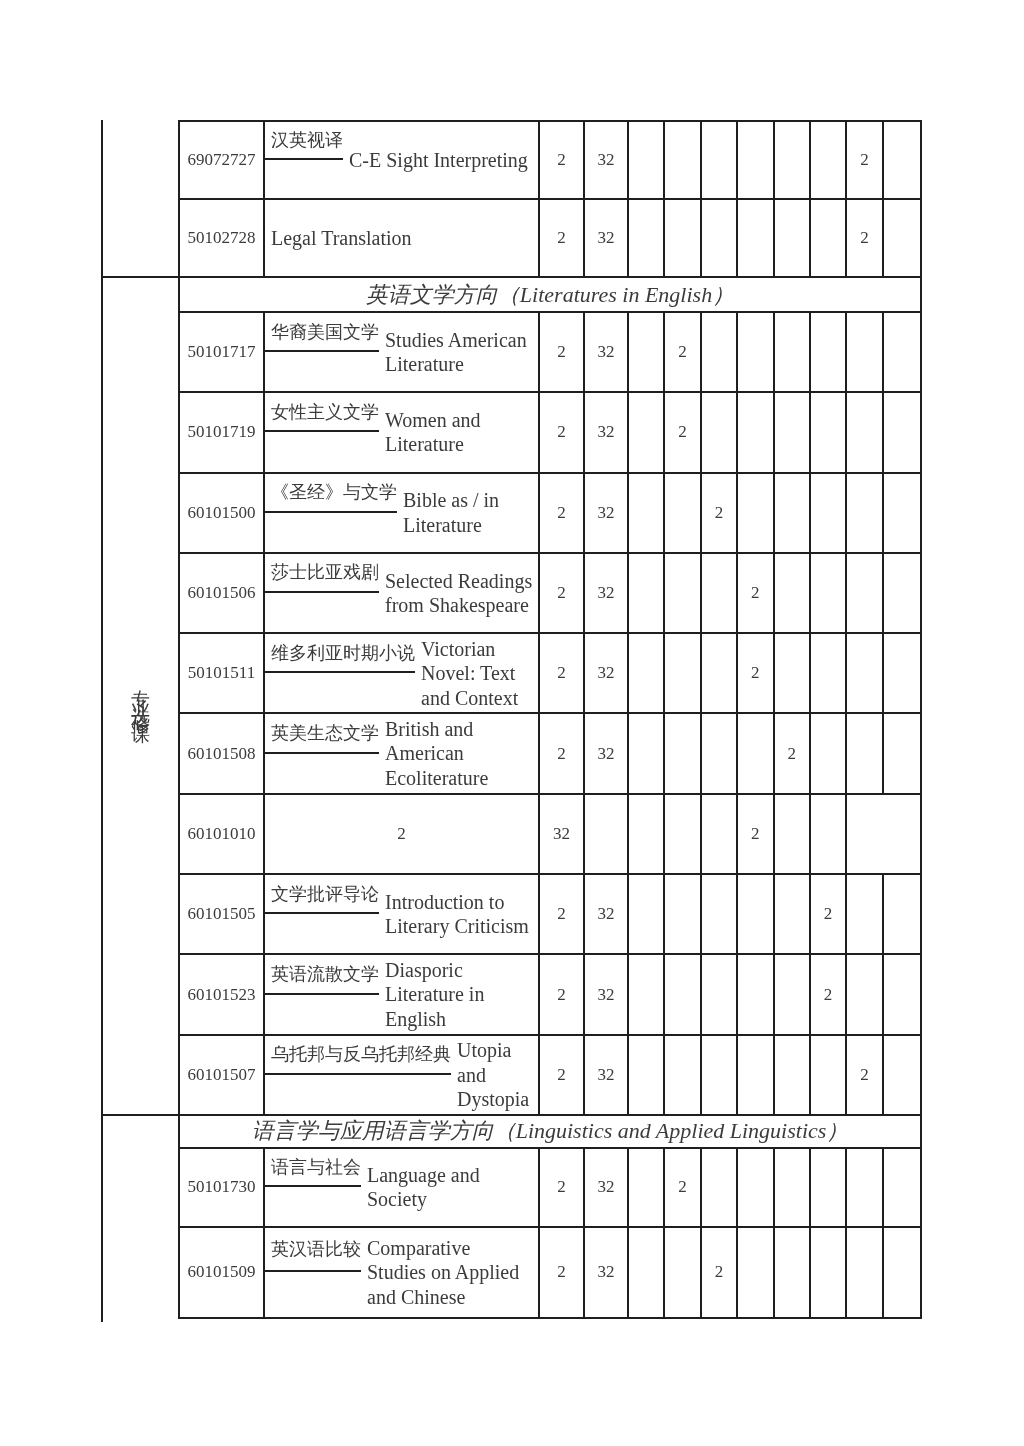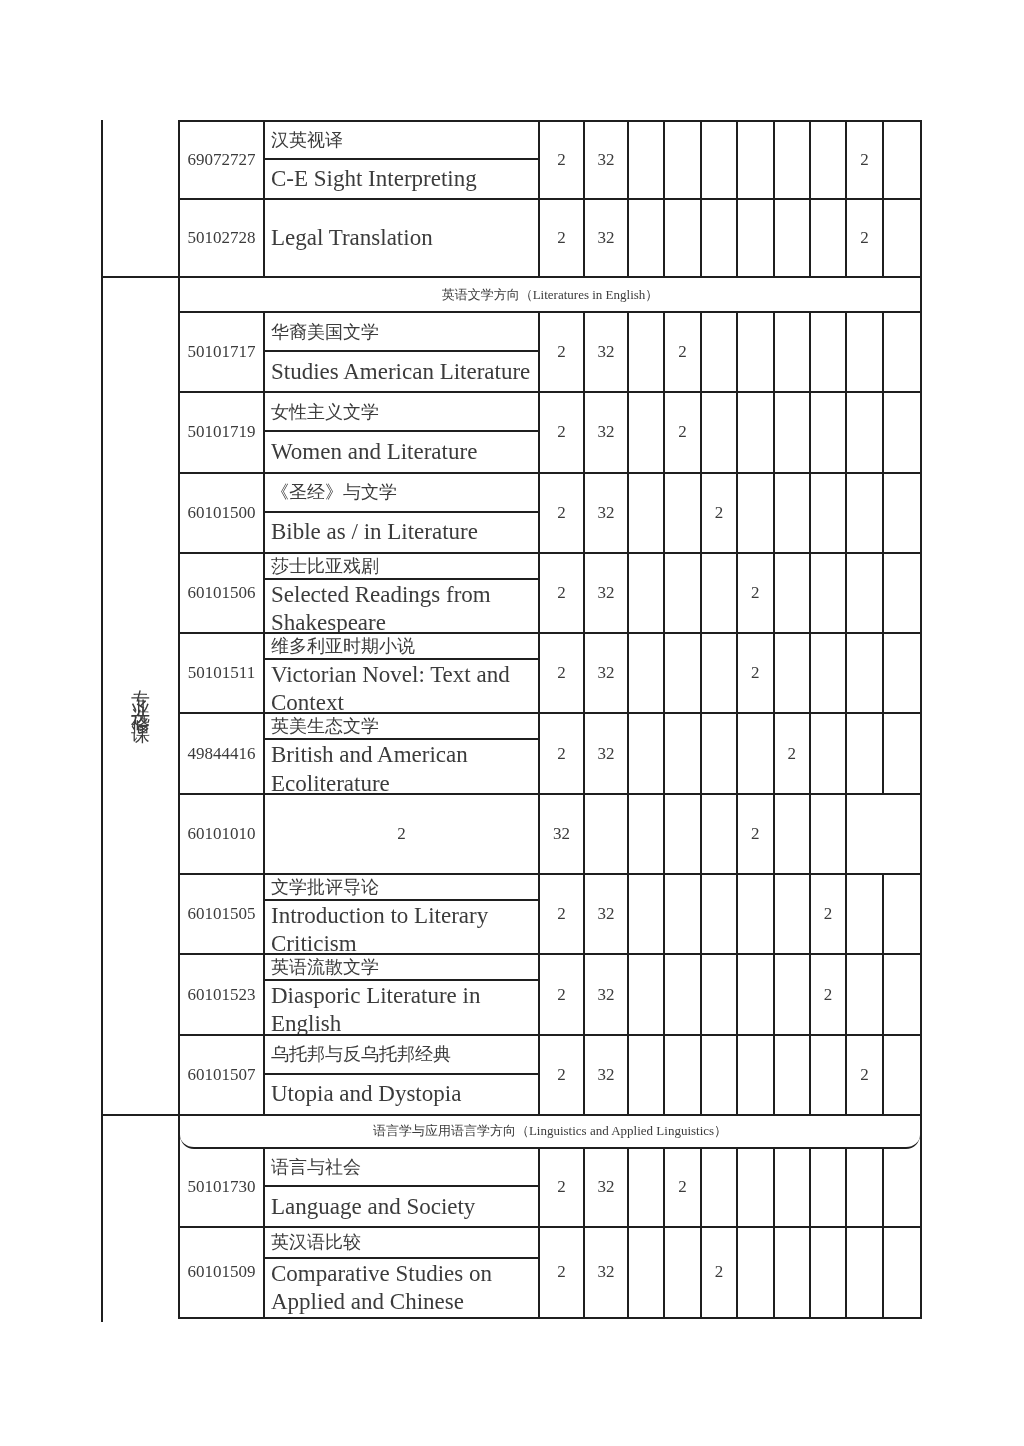--- a/index.html
+++ b/index.html
@@ -24,27 +24,27 @@
   }
   .lc-bottom{flex:1;}
 
   
   .main{width:744px;box-sizing:border-box;border:2px solid #1f1f1f;border-bottom:none;background:#ffffff;}
   .row{box-sizing:border-box;border-bottom:2px solid #1f1f1f;}
   .row.course{display:grid;grid-template-columns:85px 275px 45px 44px repeat(8,1fr);}
   .c{box-sizing:border-box;border-right:2px solid #1f1f1f;overflow:hidden;}
   .row.course .c:last-child{border-right:none;}
   .code,.num,.sem{display:flex;align-items:center;justify-content:center;font-size:17px;}
-  .namecell{display:flex;flex-direction:column;}
+  .namecell{display:flex;flex-direction:row;}
   .zh{height:50%;box-sizing:border-box;border-bottom:2px solid #1f1f1f;
       display:flex;align-items:center;padding-left:6px;font-size:18px;}
-  .en{flex:1;display:flex;align-items:center;padding:1px 4px 1px 6px;font-size:23px;line-height:1.22;}
-  .section-header{display:flex;align-items:center;justify-content:center;font-size:13px;}
+  .en{flex:1;display:flex;align-items:center;padding:1px 4px 1px 6px;font-size:20px;line-height:1.22;}
+  .section-header{display:flex;align-items:center;justify-content:center;font-size:22px;font-style:italic;}
   .hdrA{height:35px;}
-  .hdrB{height:33px;border-radius:14px;}
+  .hdrB{height:33px;}
 </style>
 </head>
 <body>
 
 <div class="table-wrap">
 
   <div class="left-col">
     <div class="lc-top"></div>
     <div class="lc-label">
       <div class="vtext">专业选修课</div>
@@ -172,21 +172,21 @@
     <div class="c sem"></div>
     <div class="c sem"></div>
     <div class="c sem"></div>
     <div class="c sem">2</div>
     <div class="c sem"></div>
     <div class="c sem"></div>
     <div class="c sem"></div>
     <div class="c sem"></div>
   </div>
         <div class="row course" style="height: 80.3px;">
-    <div class="c code">49844416</div>
+    <div class="c code">60101508</div>
     <div class="c namecell">
       <div class="zh">英美生态文学</div>
       <div class="en">British and American Ecoliterature</div>
     </div>
     <div class="c num">2</div>
     <div class="c num">32</div>
     <div class="c sem"></div>
     <div class="c sem"></div>
     <div class="c sem"></div>
     <div class="c sem"></div>

